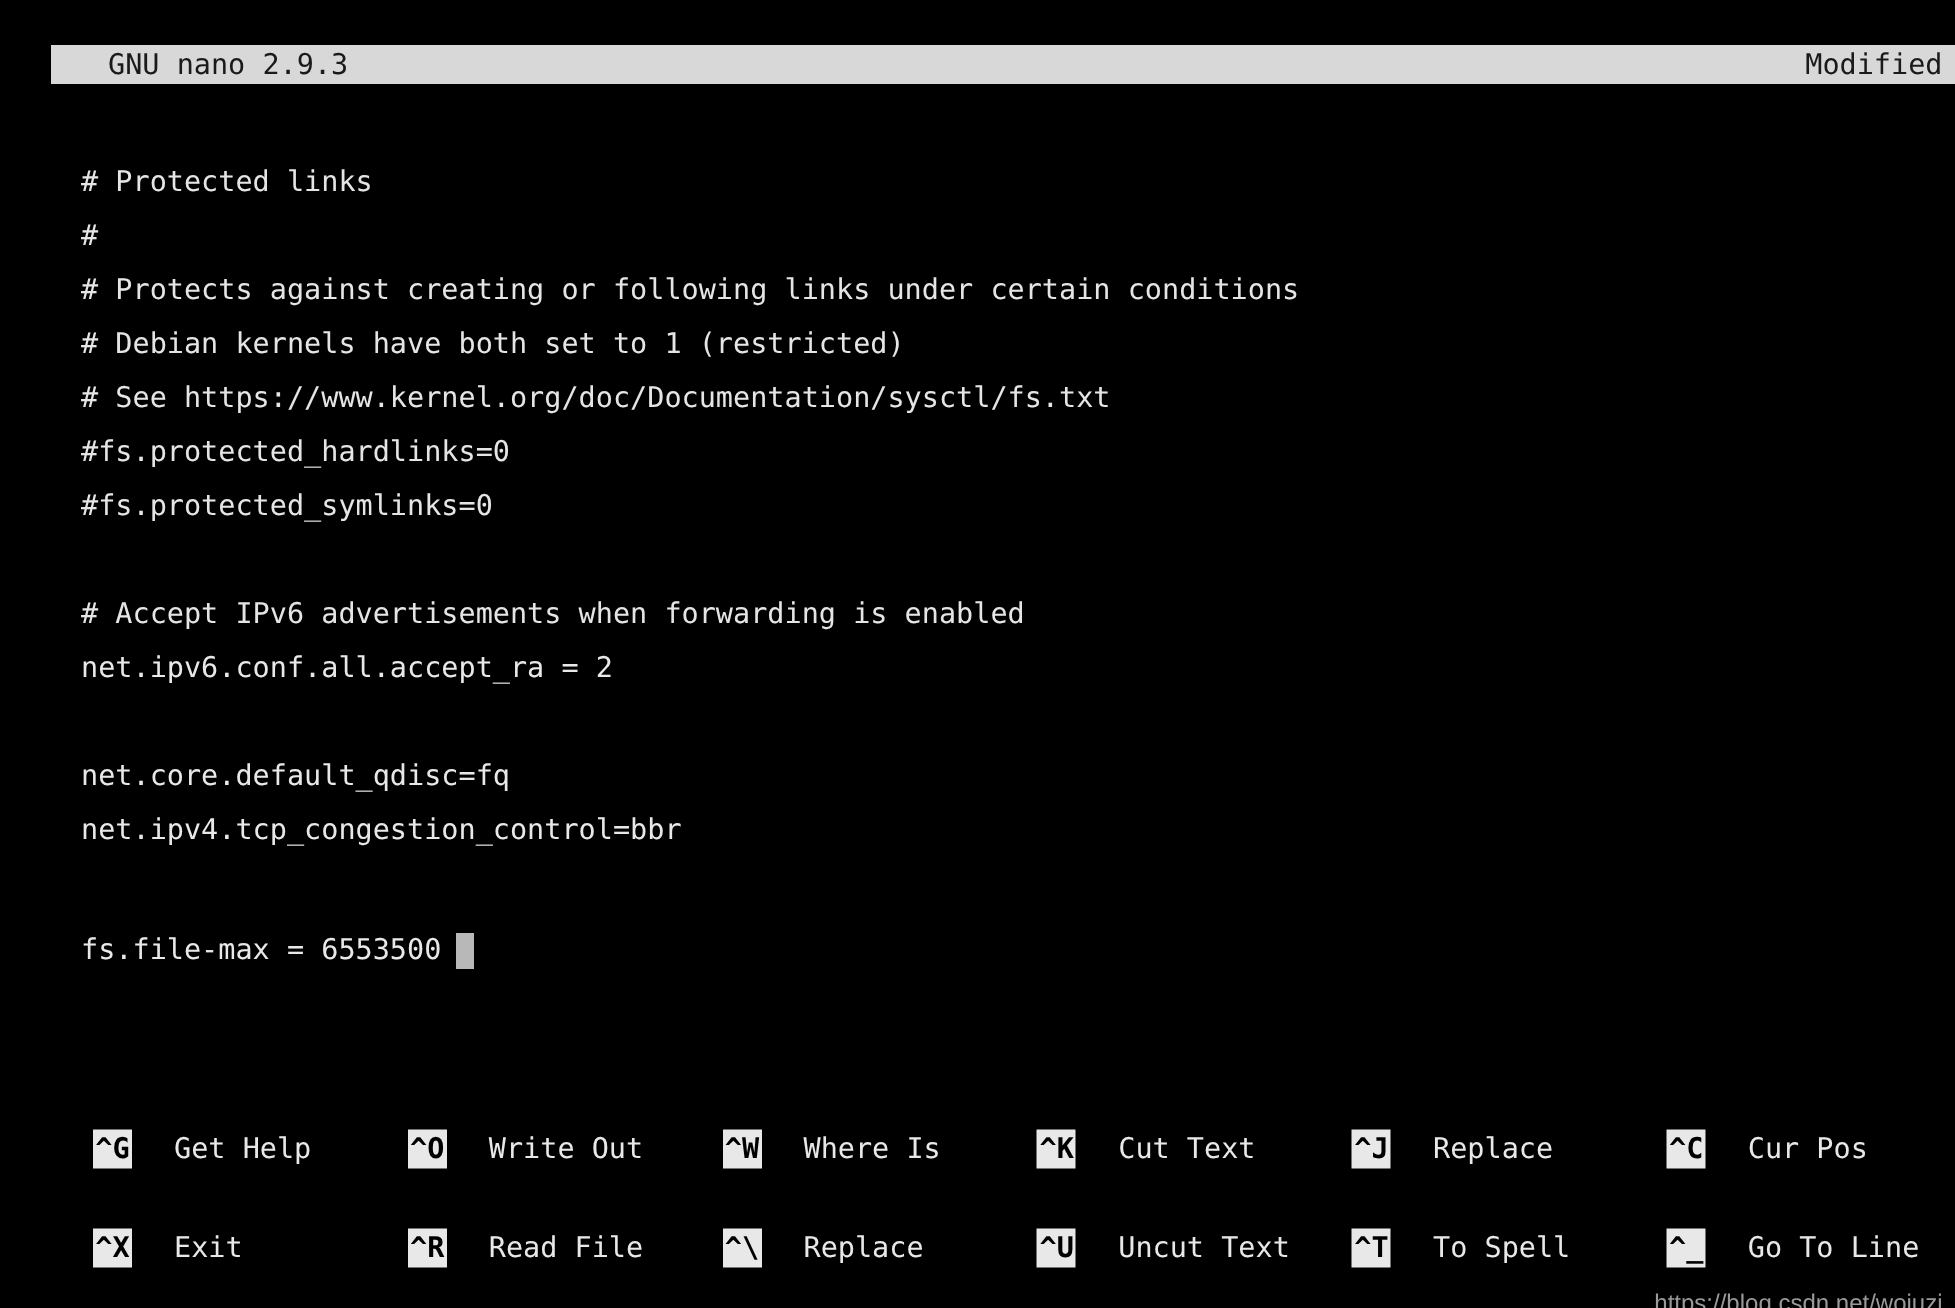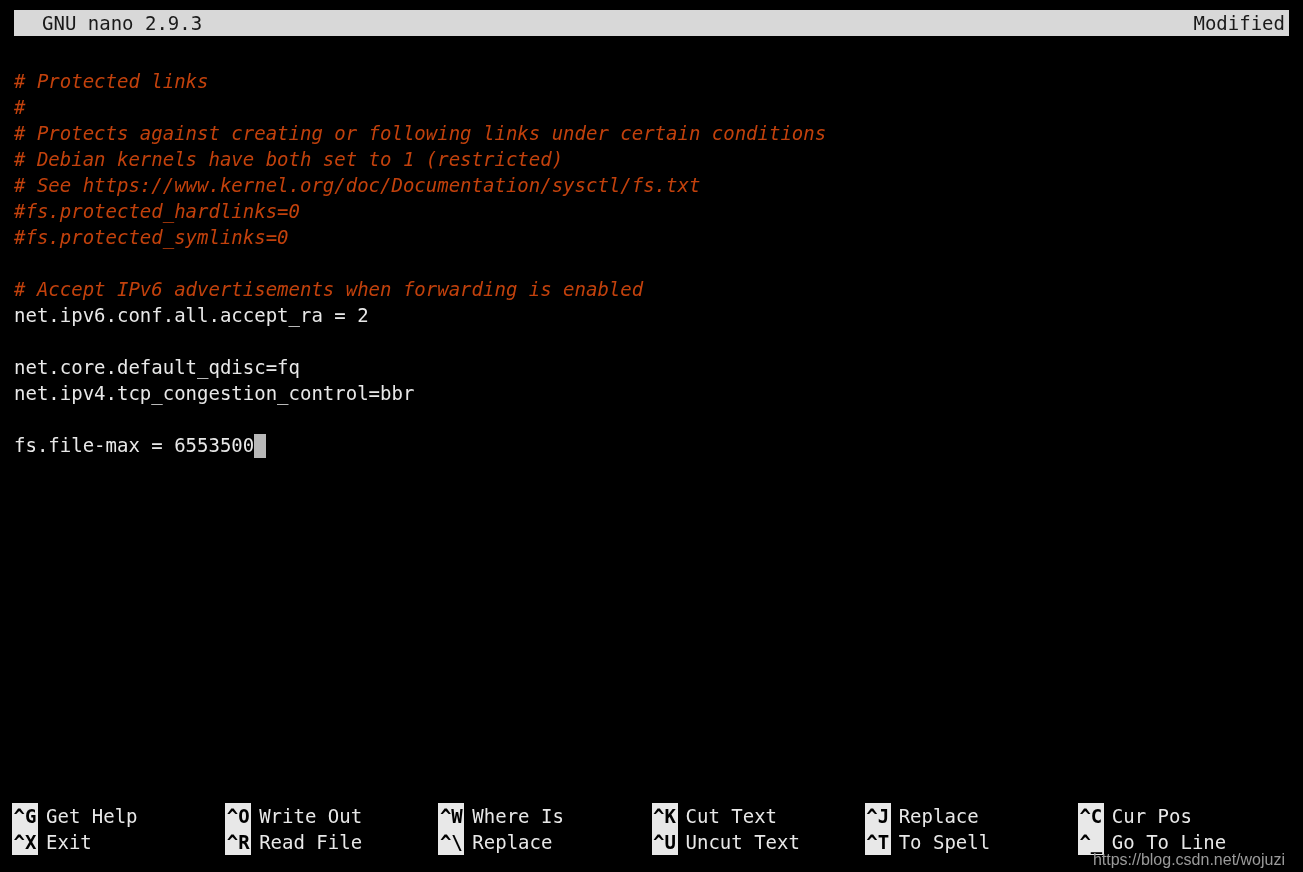--- a/index.html
+++ b/index.html
@@ -1,16 +1,16 @@
 <!DOCTYPE html>
 <html><head>
   <meta charset="utf-8">
   <style>
     * {
-      margin: 0;
+      margin: 10px;
       padding: 0;
       box-sizing: border-box;
     }
     body {
       background: #000;
       font-family: 'DejaVu Sans Mono', 'Liberation Mono', 'Consolas', monospace;
       font-size: 19px;
       line-height: 1.37;
       color: #e8e8e8;
       width: 1303px;
@@ -39,22 +39,21 @@
       font-weight: 500;
     }
     .titlebar .right {
       font-weight: 500;
     }
     .editor {
       padding: 32px 0 0 14px;
       white-space: pre;
     }
     .comment {
-      color: #c2410c;
-      font-style: italic;
+      color: #e5e5e5;
     }
     .plain {
       color: #e8e8e8;
     }
     .cursor {
       display: inline-block;
       width: 12px;
       height: 24px;
       background: #b8b8b8;
       vertical-align: text-bottom;

